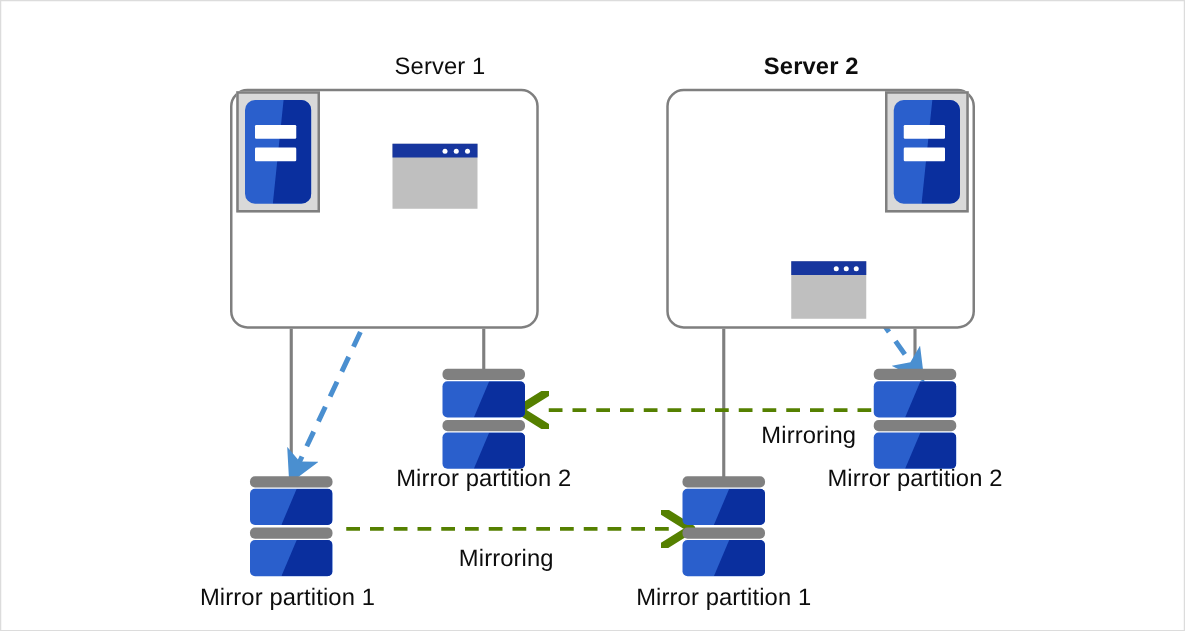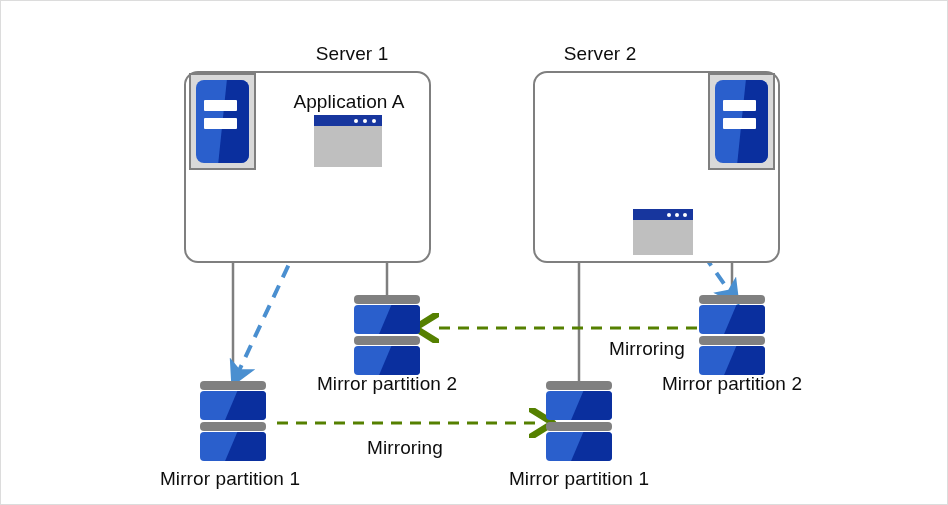--- a/index.html
+++ b/index.html
@@ -174,30 +174,29 @@
 
   <div class="server-box" style="left:183px; top:70px; width:247px; height:192px;"></div>
 
   <div class="srv-icon" style="left:188px; top:72px; width:67px; height:97px;">
     <div class="body">
       <div class="bar b1"></div>
       <div class="bar b2"></div>
     </div>
   </div>
 
-  <div class="lbl center" style="left:348px; top:90px;">Application A</div>
 
   <div class="app-win" style="left:313px; top:114px; width:68px; height:52px;">
     <div class="titlebar"></div>
     <span class="dot" style="right:6px;"></span>
     <span class="dot" style="right:15px;"></span>
     <span class="dot" style="right:24px;"></span>
   </div>
 
-  <div class="lbl center" style="left:599px; top:42px;">Server 2</div>
+  <div class="lbl center" style="left:648px; top:42px;font-weight:bold;">Server 2</div>
 
   <div class="server-box" style="left:532px; top:70px; width:247px; height:192px;"></div>
 
   <div class="srv-icon" style="left:707px; top:72px; width:67px; height:97px;">
     <div class="body">
       <div class="bar b1"></div>
       <div class="bar b2"></div>
     </div>
   </div>
 

